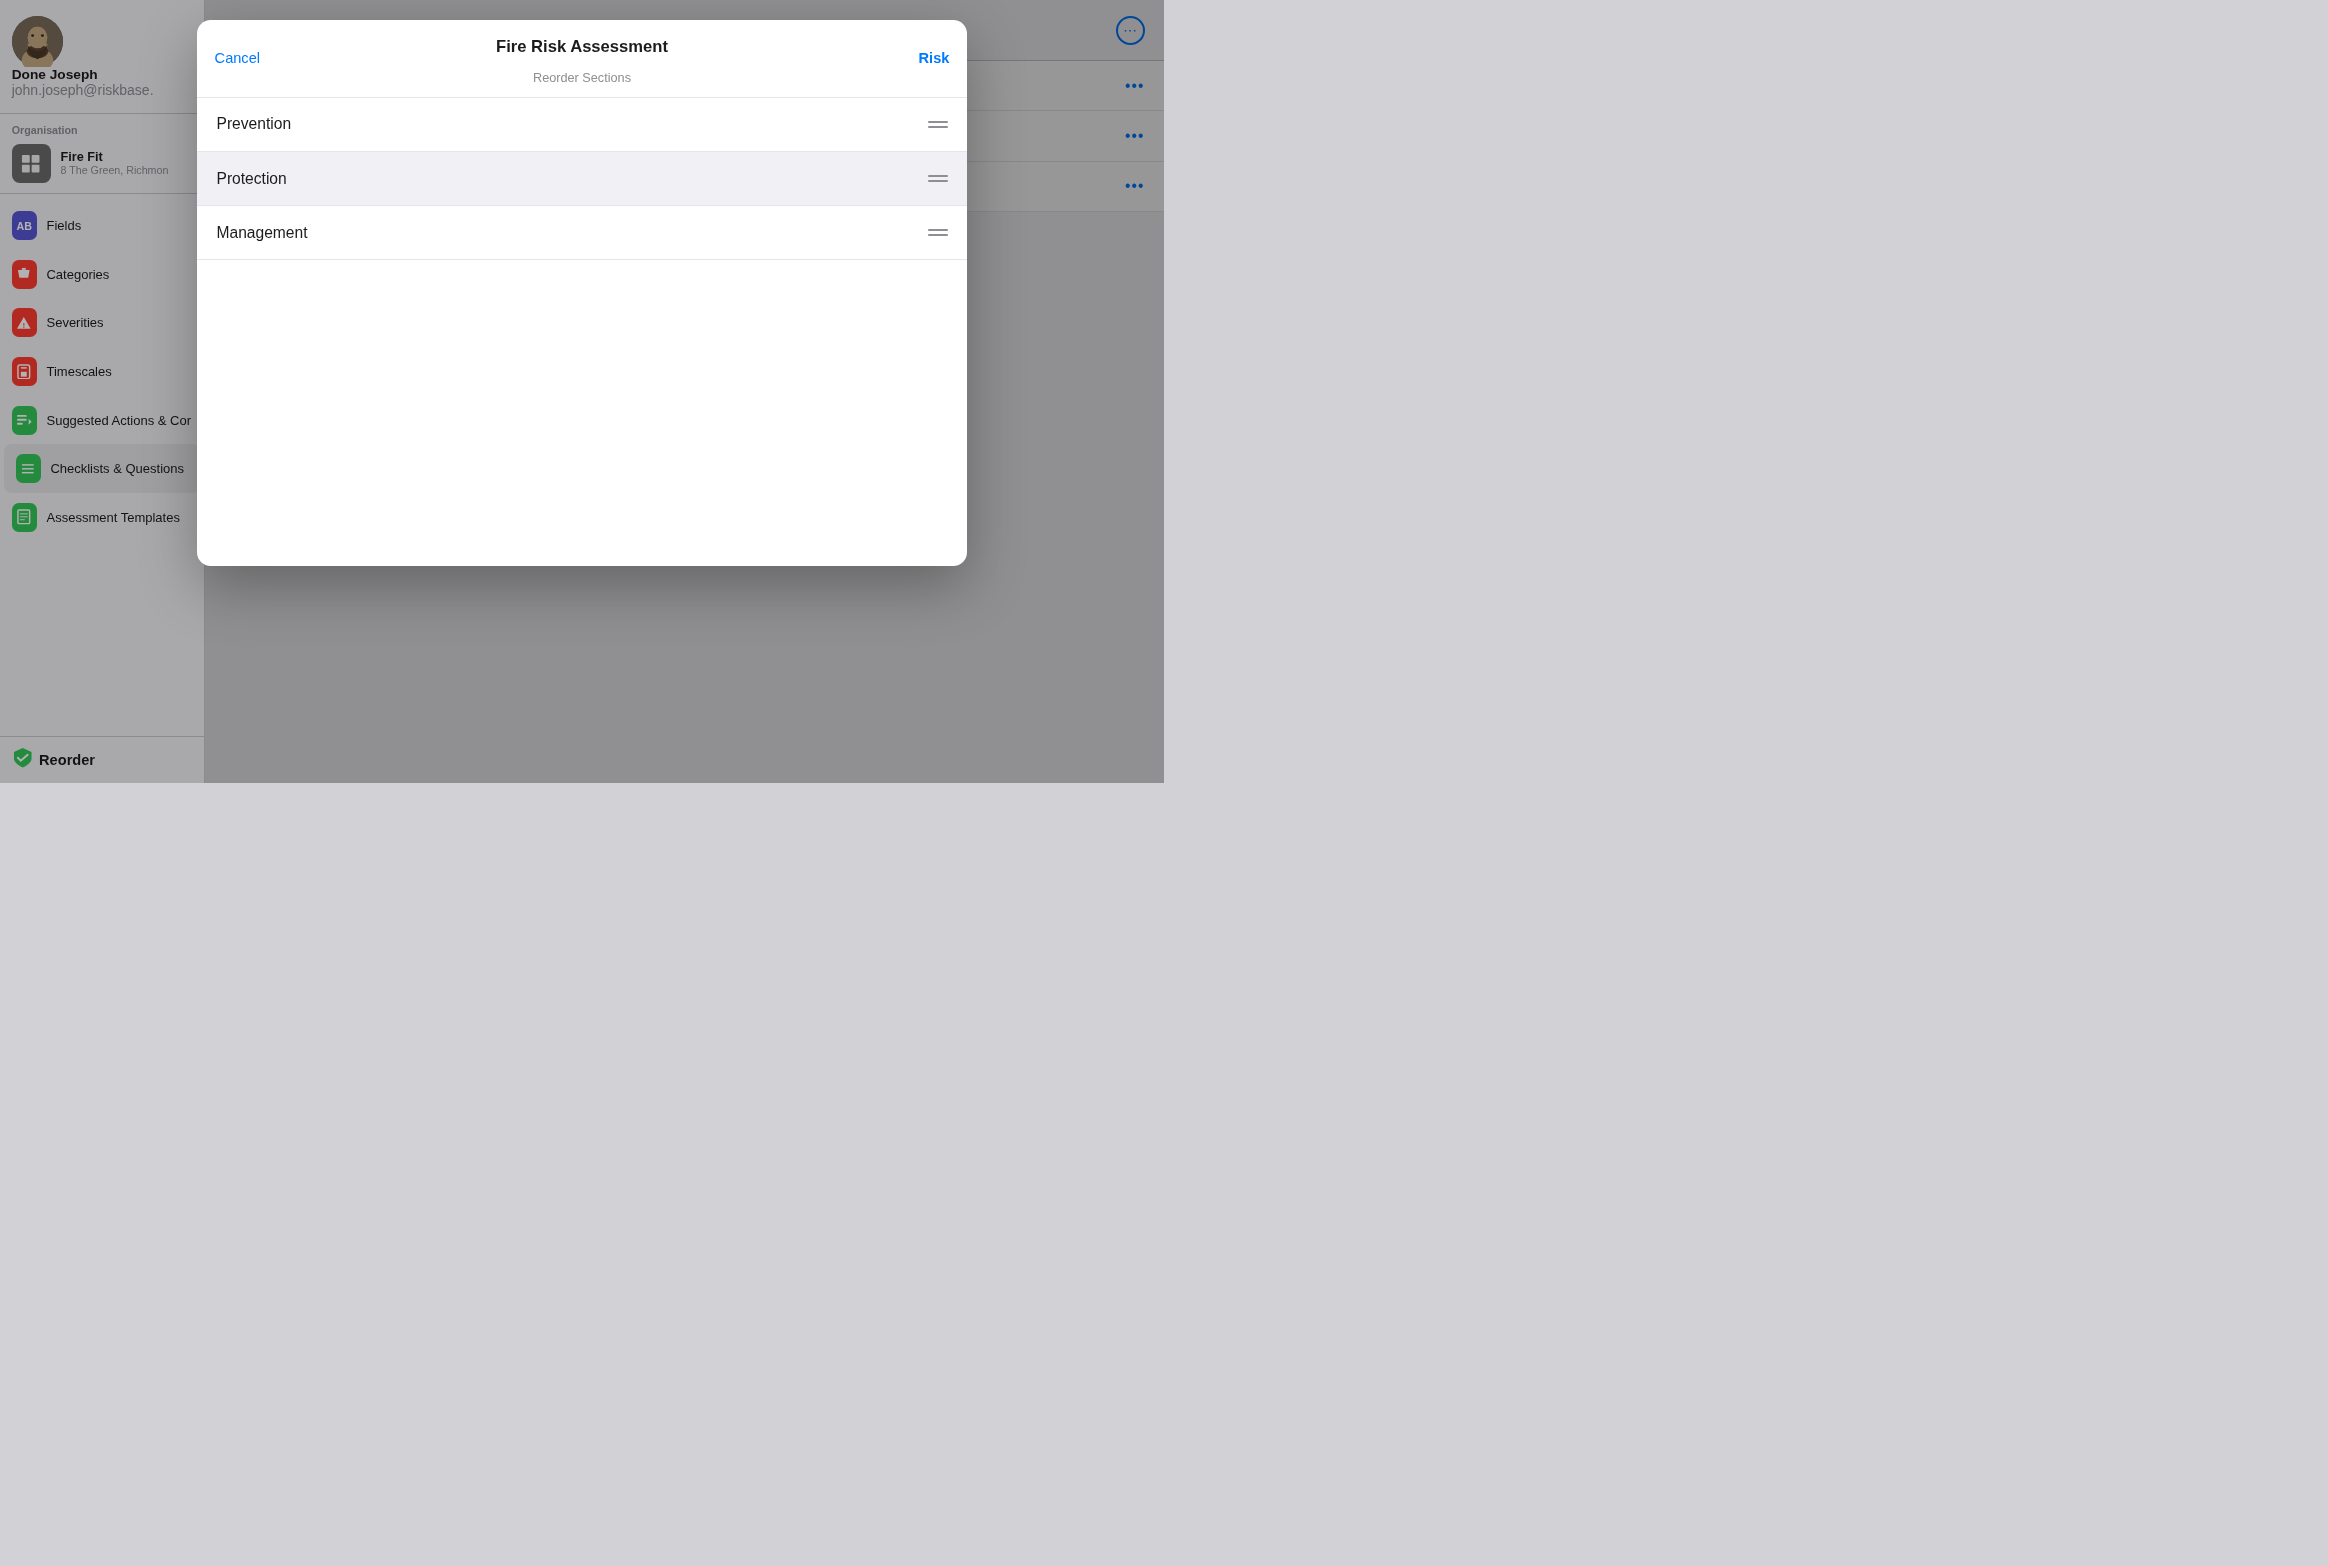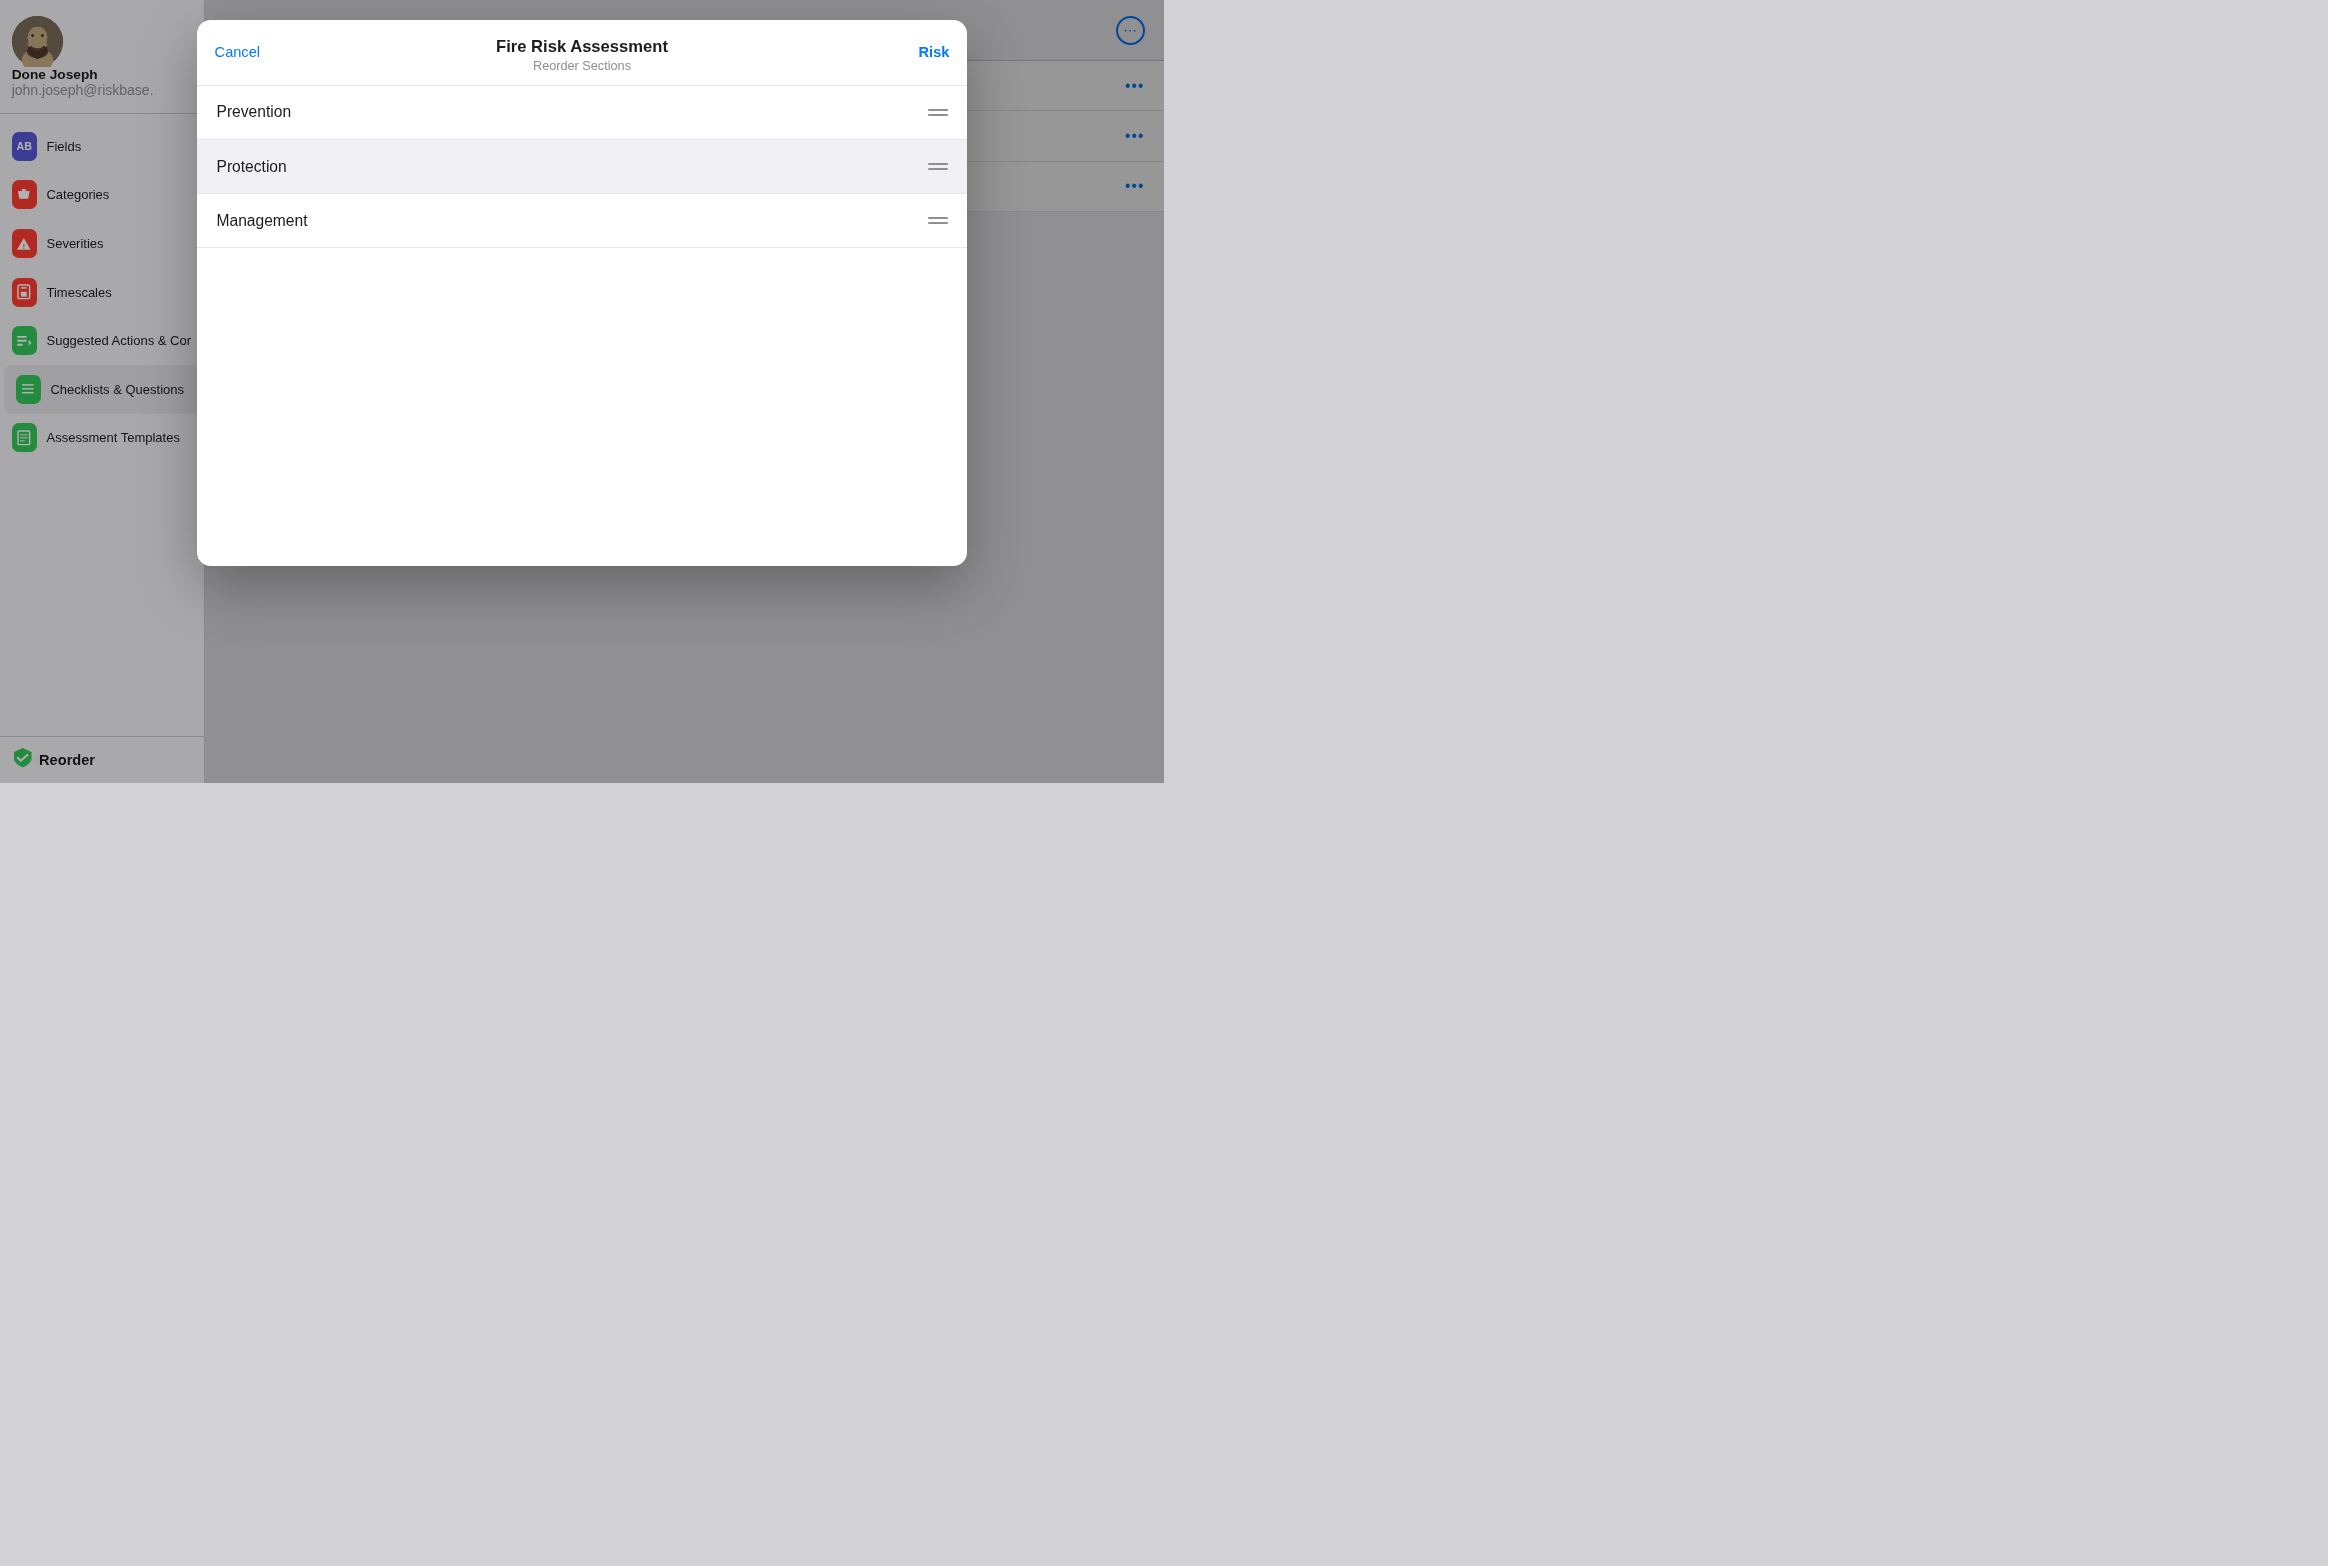--- a/index.html
+++ b/index.html
@@ -264,21 +264,21 @@
 
     .modal-title {
       font-size: 16.6px;
       font-weight: 700;
       color: #1c1c1e;
     }
 
     .modal-subtitle {
       font-size: 12.7px;
       color: #8e8e93;
-      margin-top: 2px;
+      margin-top: 14px;
     }
 
     .modal-cancel {
       position: absolute;
       left: 17.6px;
       top: 50%;
       transform: translateY(-50%);
       font-size: 14.6px;
       color: #007aff;
       cursor: pointer;
@@ -360,20 +360,37 @@
           <circle cx="21" cy="20" r="1.5" fill="#3a2c1e"></circle>
           <circle cx="31" cy="20" r="1.5" fill="#3a2c1e"></circle>
 
           <path d="M16 30 Q26 42 36 30 Q36 40 26 44 Q16 40 16 30Z" fill="#4a3828"></path>
         </svg>
       </div>
       <div class="user-name">Done Joseph</div>
       <div class="user-email">john.joseph@riskbase.</div>
     </div>
 
+    <div class="org-section">
+      <div class="org-label">Organisation</div>
+      <div class="org-item">
+        <div class="org-icon">
+          <svg width="23.4" height="23.4" viewBox="0 0 24 24" fill="white">
+            <rect x="3" y="3" width="8" height="8" rx="1" fill="white" opacity="0.9"></rect>
+            <rect x="13" y="3" width="8" height="8" rx="1" fill="white" opacity="0.9"></rect>
+            <rect x="3" y="13" width="8" height="8" rx="1" fill="white" opacity="0.9"></rect>
+            <rect x="13" y="13" width="8" height="8" rx="1" fill="white" opacity="0.9"></rect>
+          </svg>
+        </div>
+        <div>
+          <div class="org-name">Fire Fit</div>
+          <div class="org-address">8 The Green, Richmon</div>
+        </div>
+      </div>
+    </div>
 
     <div class="nav-section">
       <div class="nav-item">
         <div class="nav-icon" style="background:#5856d6;">
           <span style="font-size:10.7px;font-weight:700;color:white;">AB</span>
         </div>
         <span class="nav-label">Fields</span>
       </div>
       <div class="nav-item">
         <div class="nav-icon" style="background:#ff3b30;">

